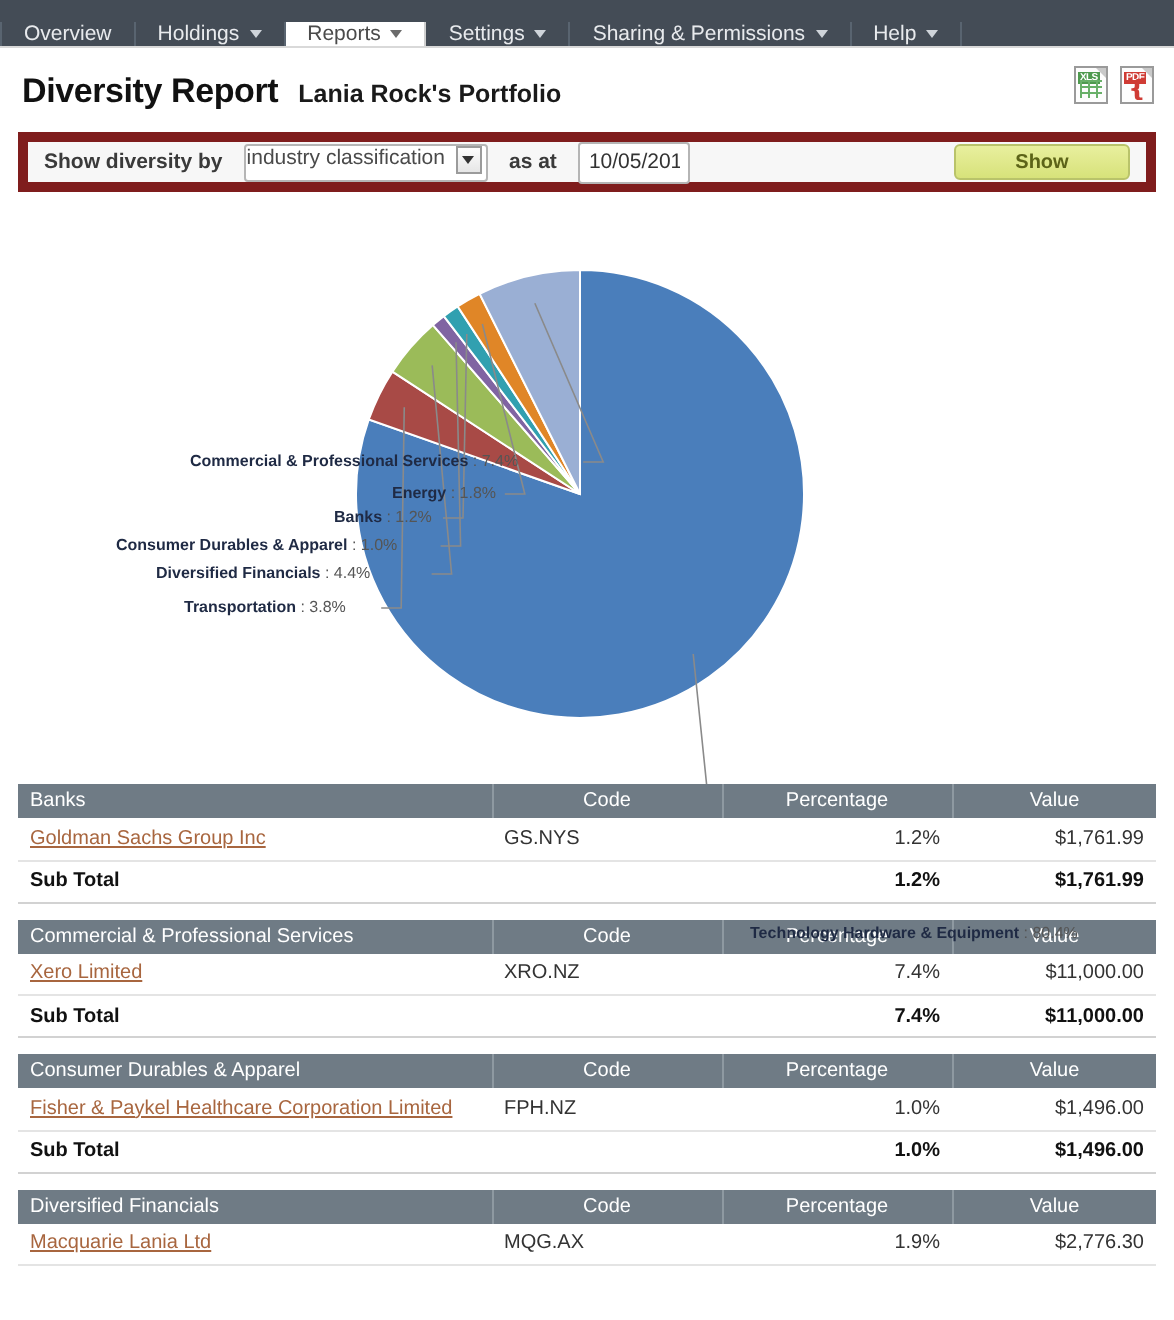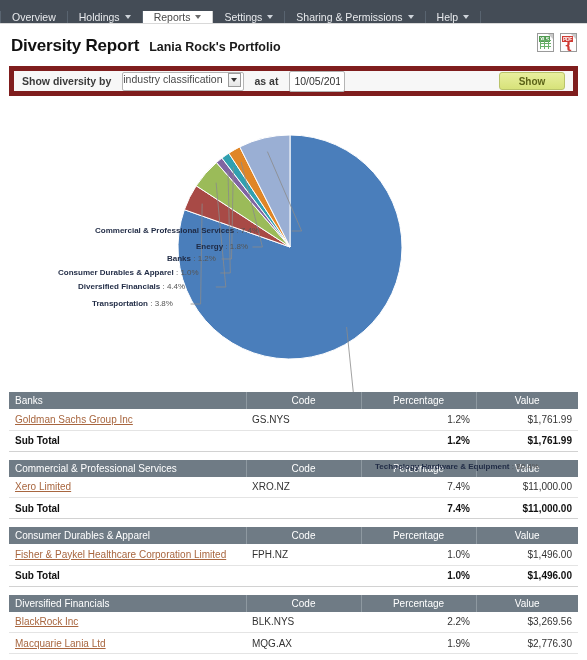--- a/index.html
+++ b/index.html
@@ -107,21 +107,21 @@
     border-top: 4px solid #333;
   }
   .date-input {
     height: 21px; width: 56px;
     background: #fff; border: 1px solid #b5b5b5; border-radius: 2px;
     font-size: 10.5px; color: #333; padding: 0 4px;
     font-family: "Liberation Sans", sans-serif;
   }
   .show-btn {
     position: absolute; right: 8px;
-    width: 66px; height: 18px;
+    width: 88px; height: 18px;
     border: 1px solid #b9c36a; border-radius: 3px;
     background: linear-gradient(#e8ef9e, #d7e27a);
     color: #5c6318; font-size: 10px; font-weight: bold;
     cursor: pointer; font-family: "Liberation Sans", sans-serif;
   }
 
   
   .chart-area { position: relative; height: 290px; margin-top: 6px; }
   .chart-svg { position: absolute; left: 0; top: 0; }
   .pie-label {
@@ -359,26 +359,20 @@
           <thead>
             <tr>
               <th class="cat">Diversified Financials</th>
               <th>Code</th>
               <th>Percentage</th>
               <th>Value</th>
             </tr>
           </thead>
           <tbody>
             <tr>
-              <td class="name"><a>BlackRock Inc</a></td>
-              <td class="code">BLK.NYS</td>
-              <td class="pct">2.2%</td>
-              <td class="val">$3,269.56</td>
-            </tr>
-            <tr>
               <td class="name"><a>Macquarie Lania Ltd</a></td>
               <td class="code">MQG.AX</td>
               <td class="pct">1.9%</td>
               <td class="val">$2,776.30</td>
             </tr>
           </tbody>
         </table>
       </div>
     </div>
 </div>

